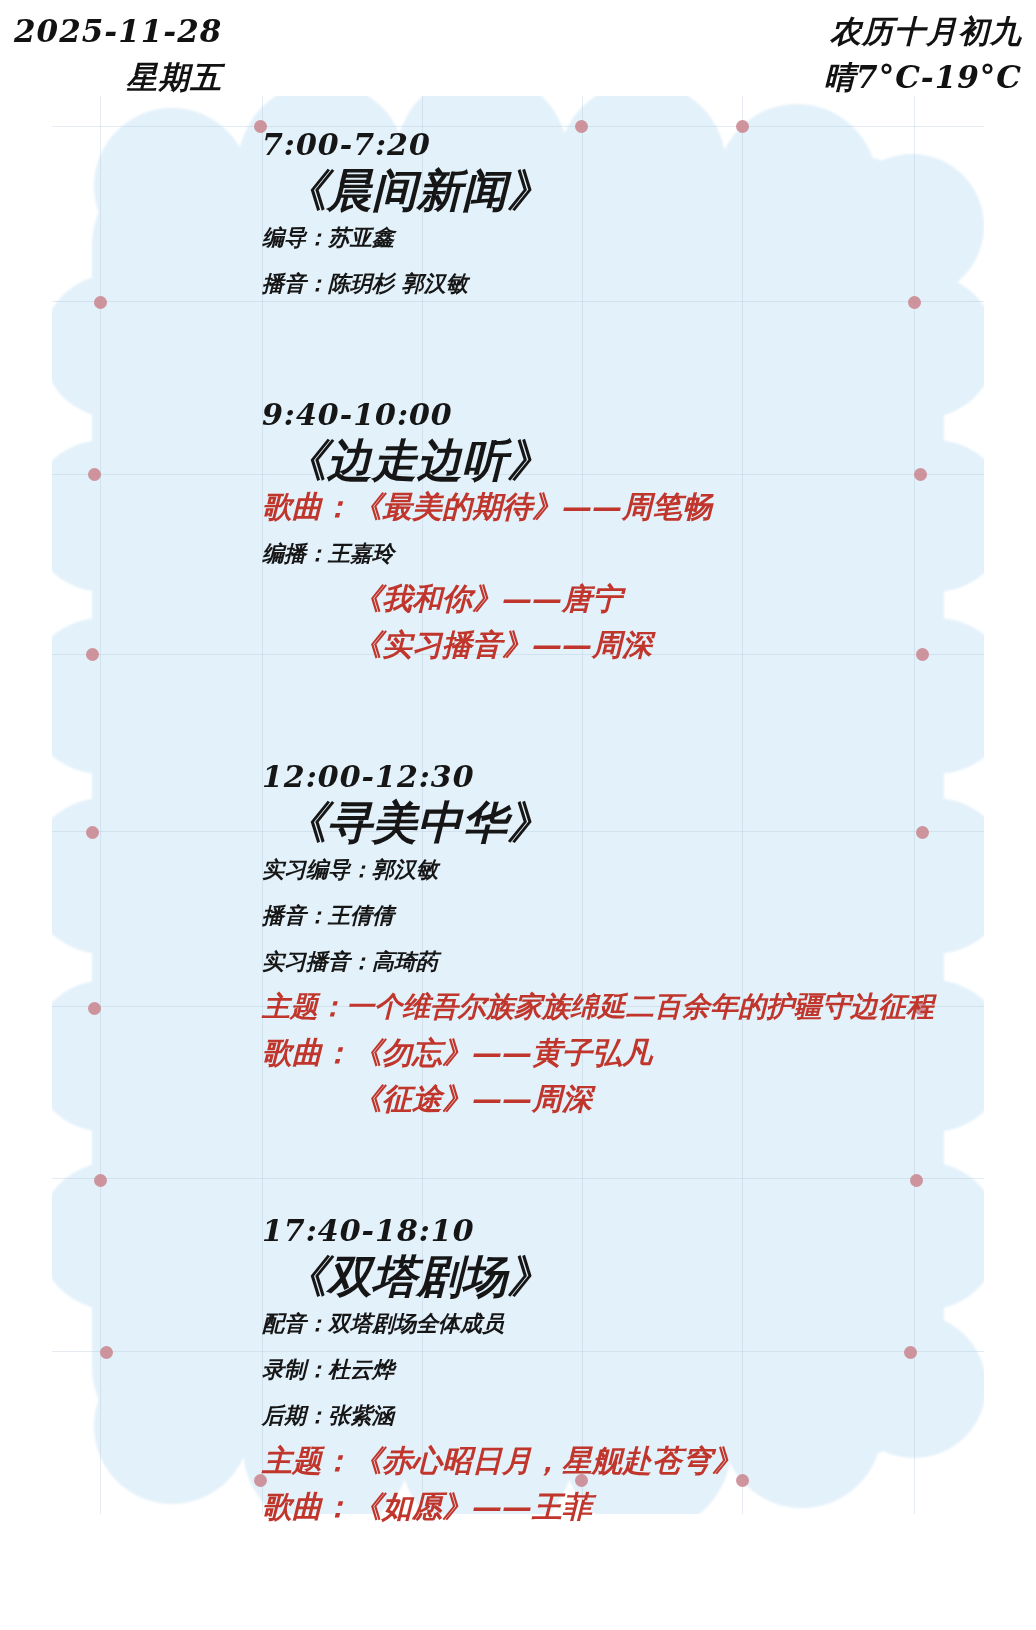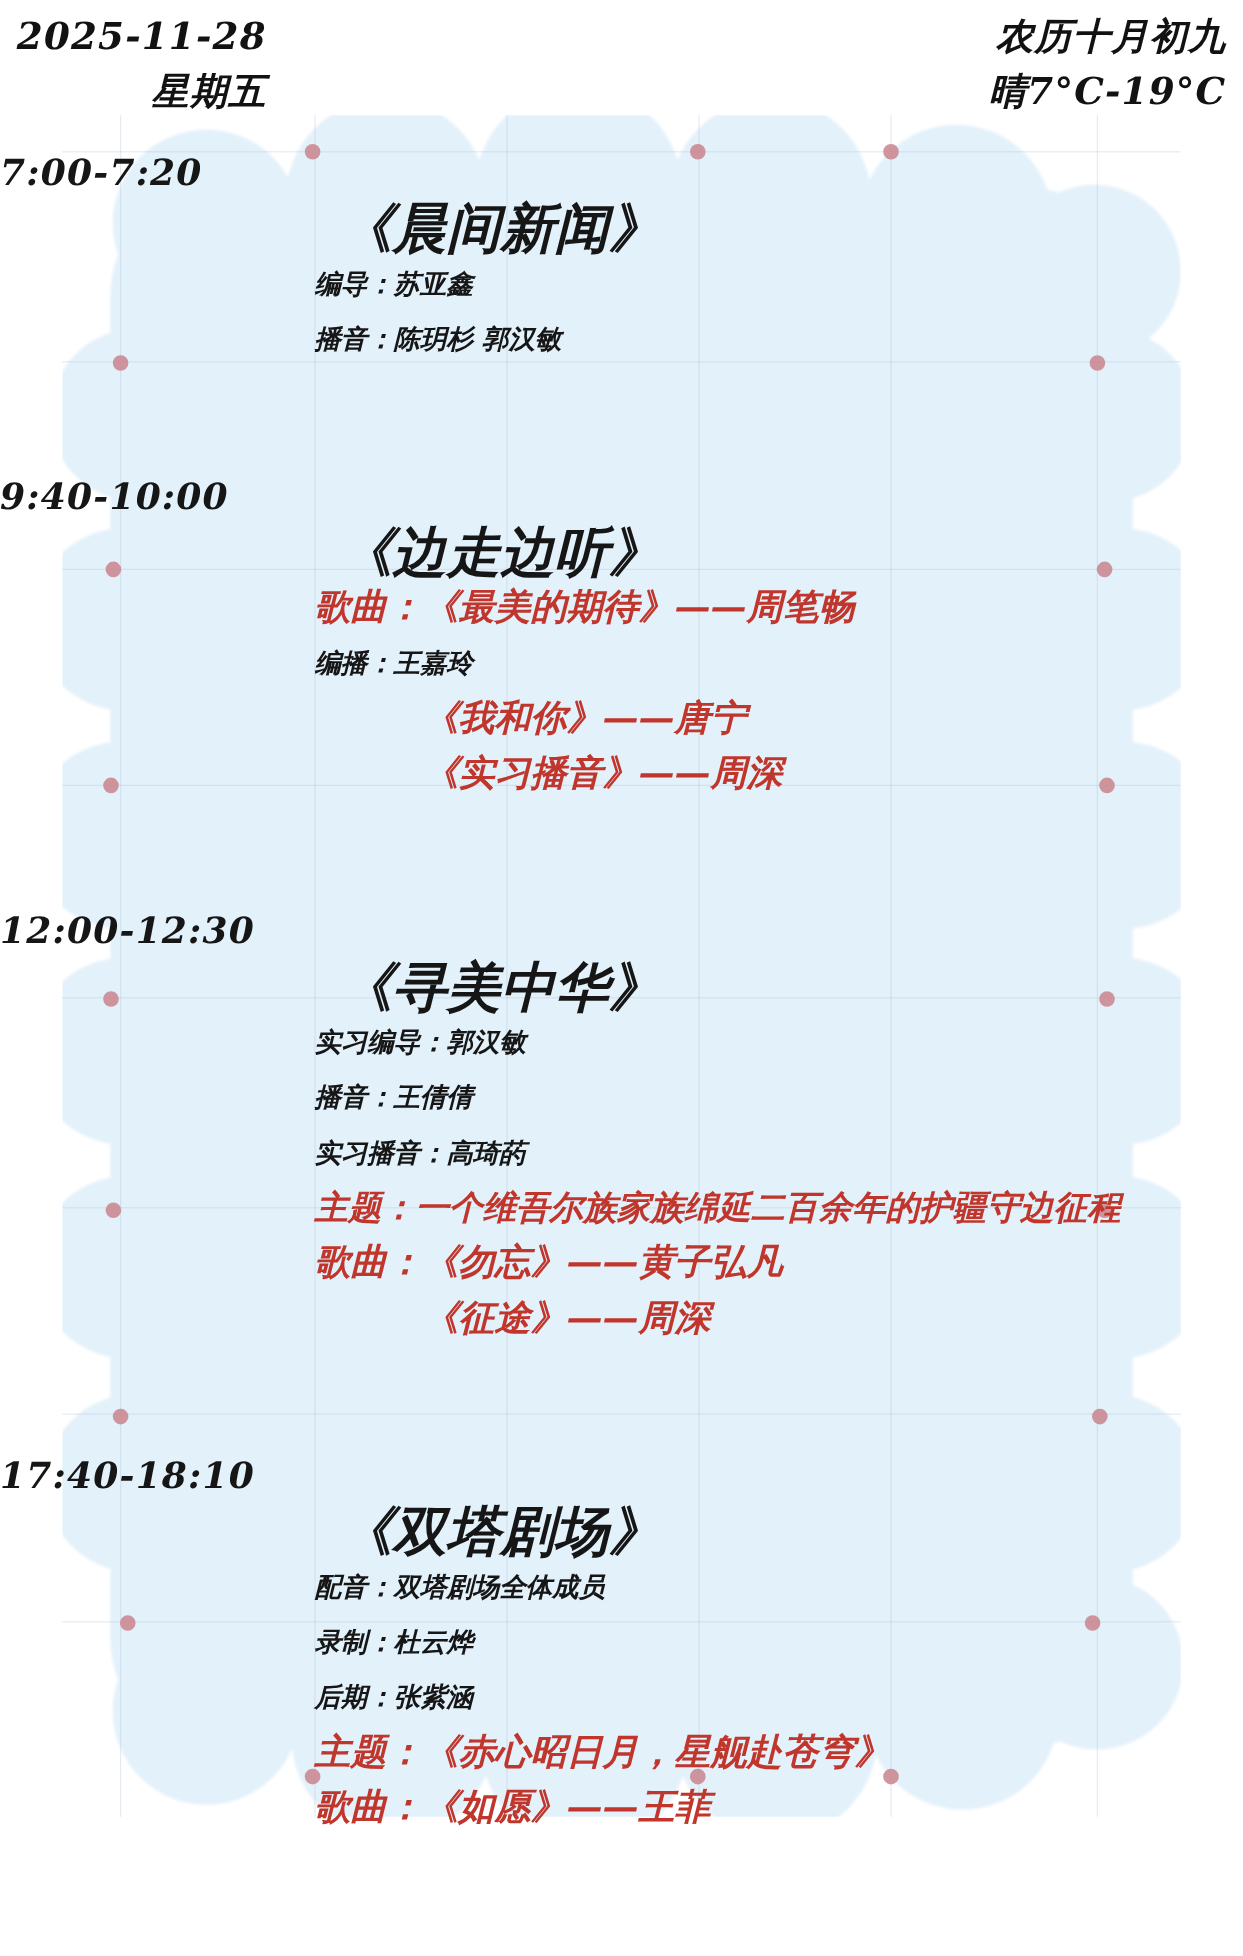--- a/index.html
+++ b/index.html
@@ -123,21 +123,21 @@
     font-size: 45px;
     margin-left: 20px;
   }
   .line.red {
     color: #c1362c;
     font-size: 30px;
   }
   .line.red.small {
     font-size: 28px;
   }
-  .indent-0 { }
+  .indent-0 { padding-left: 262px; }
   .indent-1 { padding-left: 262px; }
   .indent-2 { padding-left: 352px; }
 
   .spacer-sm { height: 26px; }
   .spacer-lg { height: 86px; }
 </style>
 </head>
 <body>
 
 <div class="cloud-wrap">

